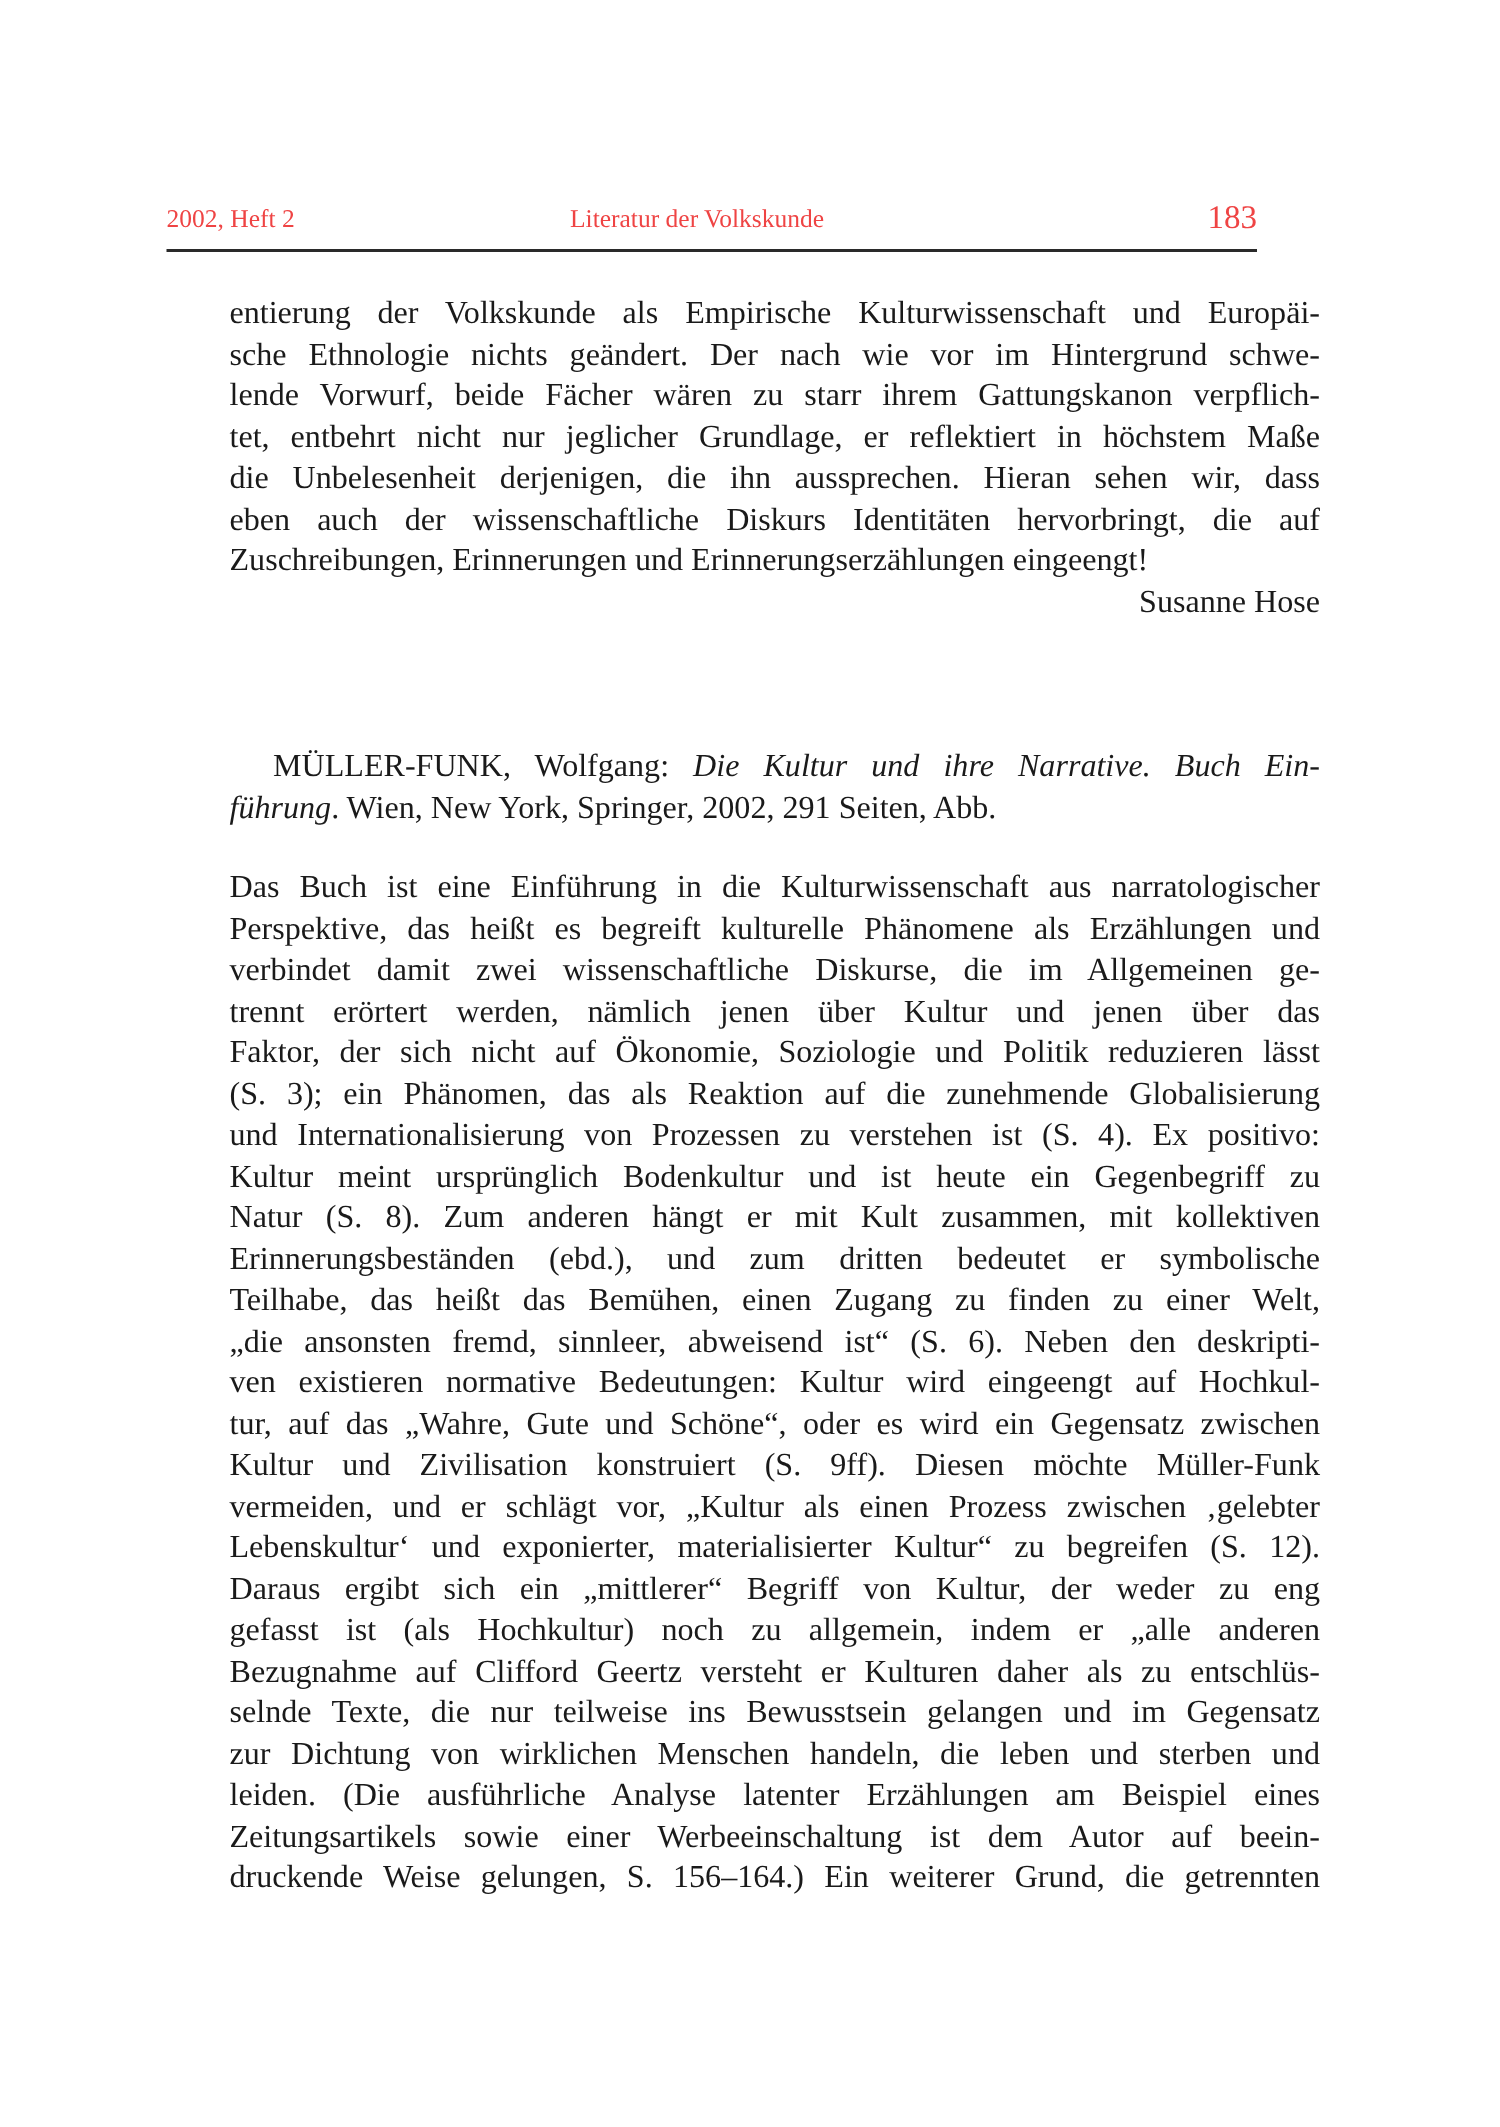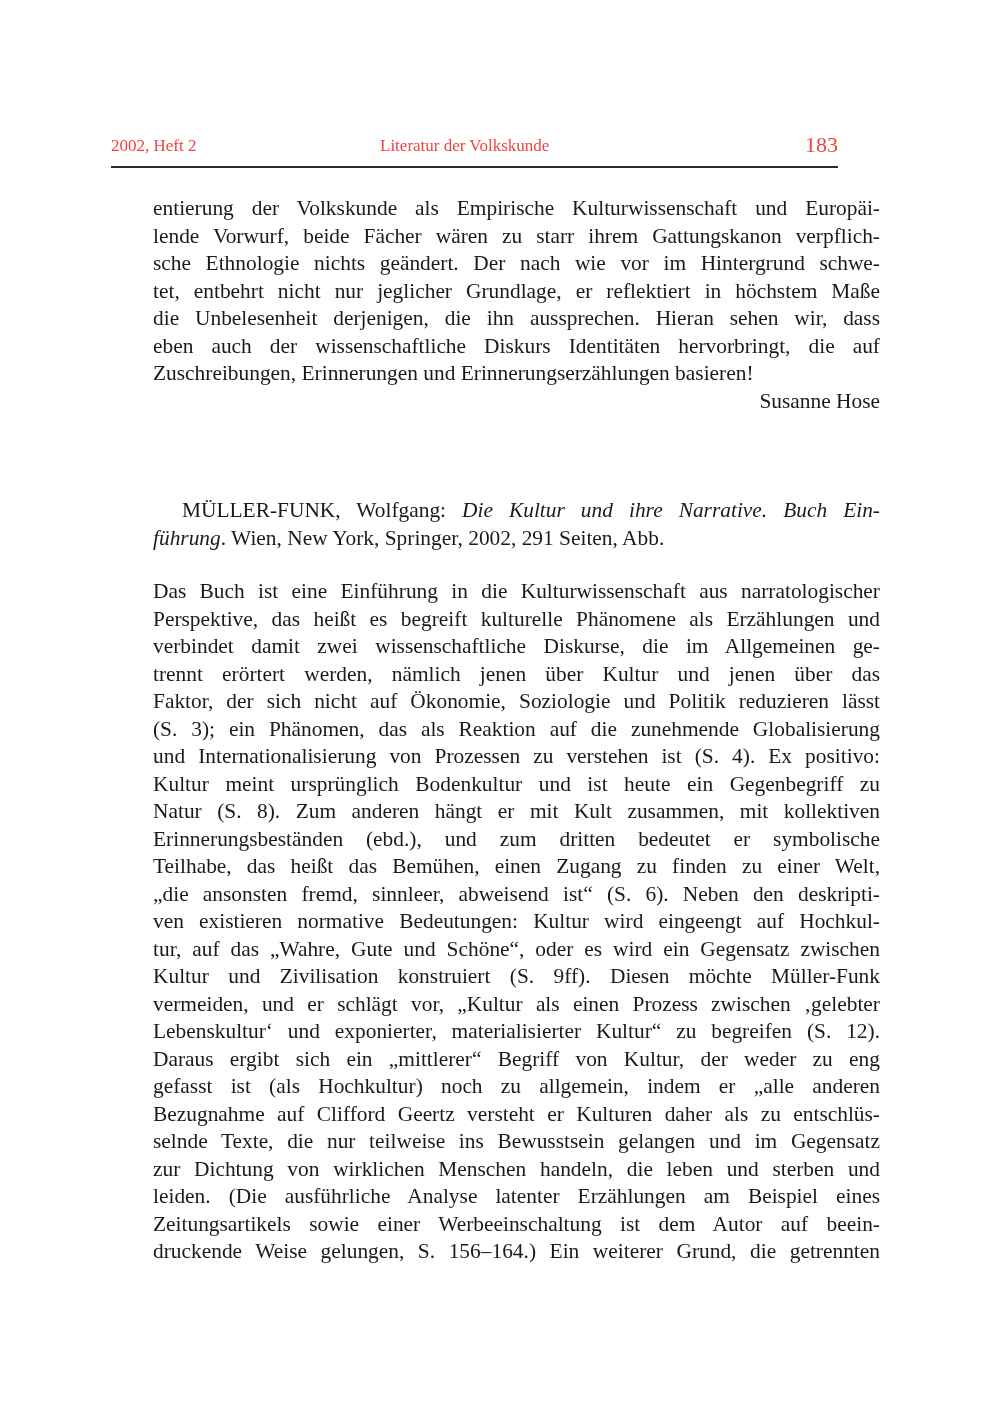--- a/index.html
+++ b/index.html
@@ -67,26 +67,26 @@
 
 <div class="running-head">
   <span class="left">2002, Heft 2</span>
   <span class="center">Literatur der Volkskunde</span>
   <span class="right">183</span>
 </div>
 <div class="rule"></div>
 
 <div class="text-block" style="top:195px;">
   <span class="line">entierung der Volkskunde als Empirische Kulturwissenschaft und Europäi-</span>
+  <span class="line">sche Ethnologie nichts geändert. Der nach wie vor im Hintergrund schwe-</span>
   <span class="line">lende Vorwurf, beide Fächer wären zu starr ihrem Gattungskanon verpflich-</span>
-  <span class="line">sche Ethnologie nichts geändert. Der nach wie vor im Hintergrund schwe-</span>
   <span class="line">tet, entbehrt nicht nur jeglicher Grundlage, er reflektiert in höchstem Maße</span>
   <span class="line">die Unbelesenheit derjenigen, die ihn aussprechen. Hieran sehen wir, dass</span>
   <span class="line">eben auch der wissenschaftliche Diskurs Identitäten hervorbringt, die auf</span>
-  <span class="line last">Zuschreibungen, Erinnerungen und Erinnerungserzählungen basieren!</span>
+  <span class="line last">Zuschreibungen, Erinnerungen und Erinnerungserzählungen eingeengt!</span>
   <span class="line right">Susanne Hose</span>
 </div>
 
 <div class="text-block citation" style="top:497px;">
   <span class="line first"><span>MÜLLER-FUNK, Wolfgang: </span><em>Die Kultur und ihre Narrative. Buch Ein-</em></span>
   <span class="line last"><em>führung</em><span>. Wien, New York, Springer, 2002, 291 Seiten, Abb.</span></span>
 </div>
 
 <div class="text-block" style="top:578px;">
   <span class="line">Das Buch ist eine Einführung in die Kulturwissenschaft aus narratologischer</span>

